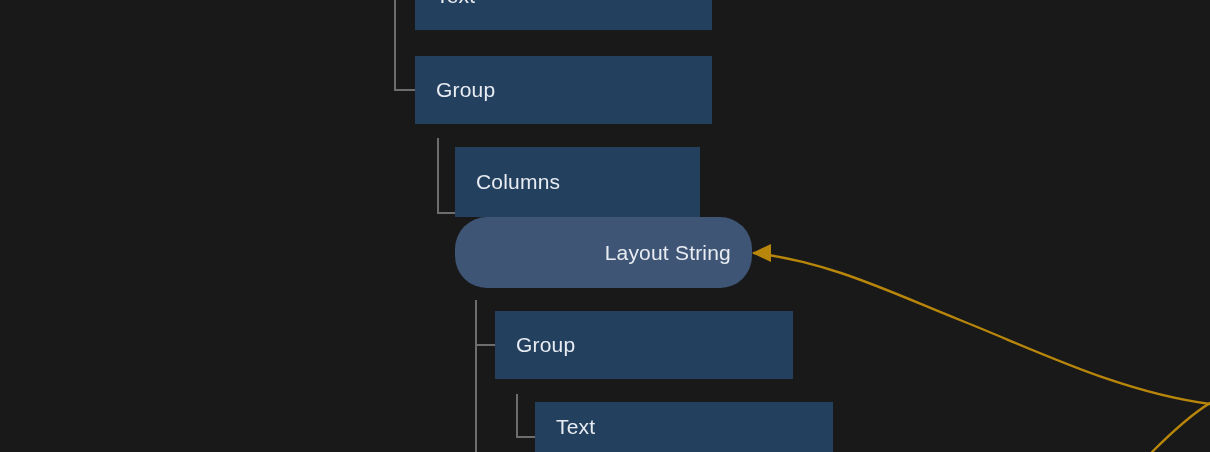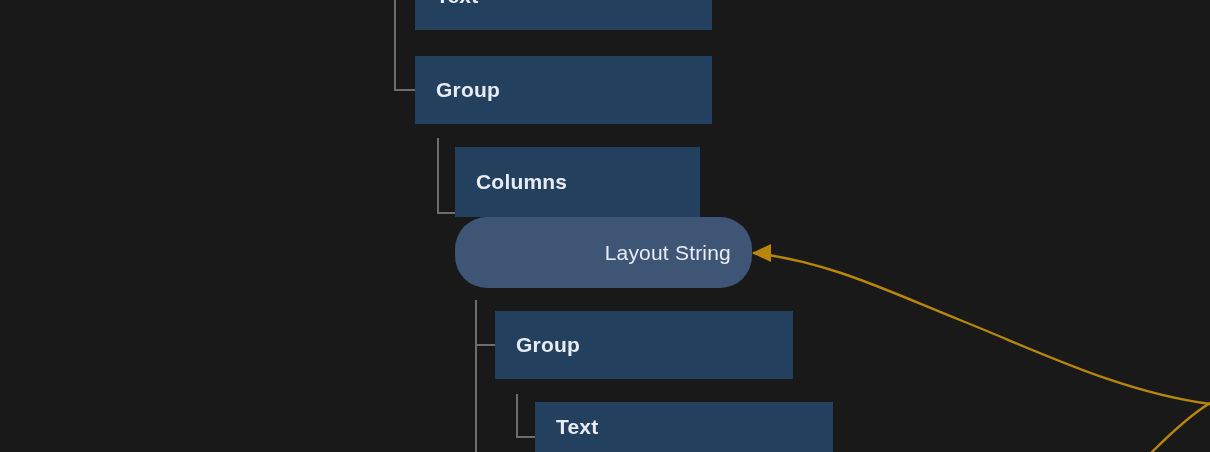--- a/index.html
+++ b/index.html
@@ -21,21 +21,21 @@
     display: flex;
     align-items: center;
     color: #e8ecf2;
     font-size: 21px;
     letter-spacing: 0.2px;
     white-space: nowrap;
   }
   .node.dark   { background: #24405f; }
   .node.light  { background: #3e5576; }
   .node .label { display: block; }
-  .node.pad-l  { padding-left: 21px; justify-content: flex-start; font-weight: bold; }
+  .node.pad-l  { padding-left: 21px; justify-content: flex-start; }
   .node.pad-r  { padding-right: 21px; justify-content: flex-end; }
 
   .conn {
     position: absolute;
     background: #6d6d6d;
   }
   .conn.v { width: 2px; }
   .conn.h { height: 2px; }
 
   svg.link-layer {

